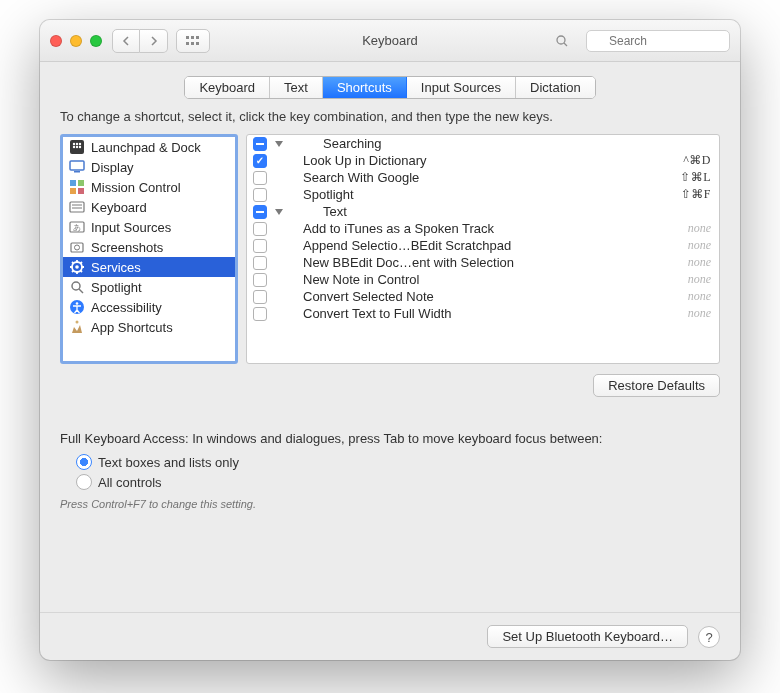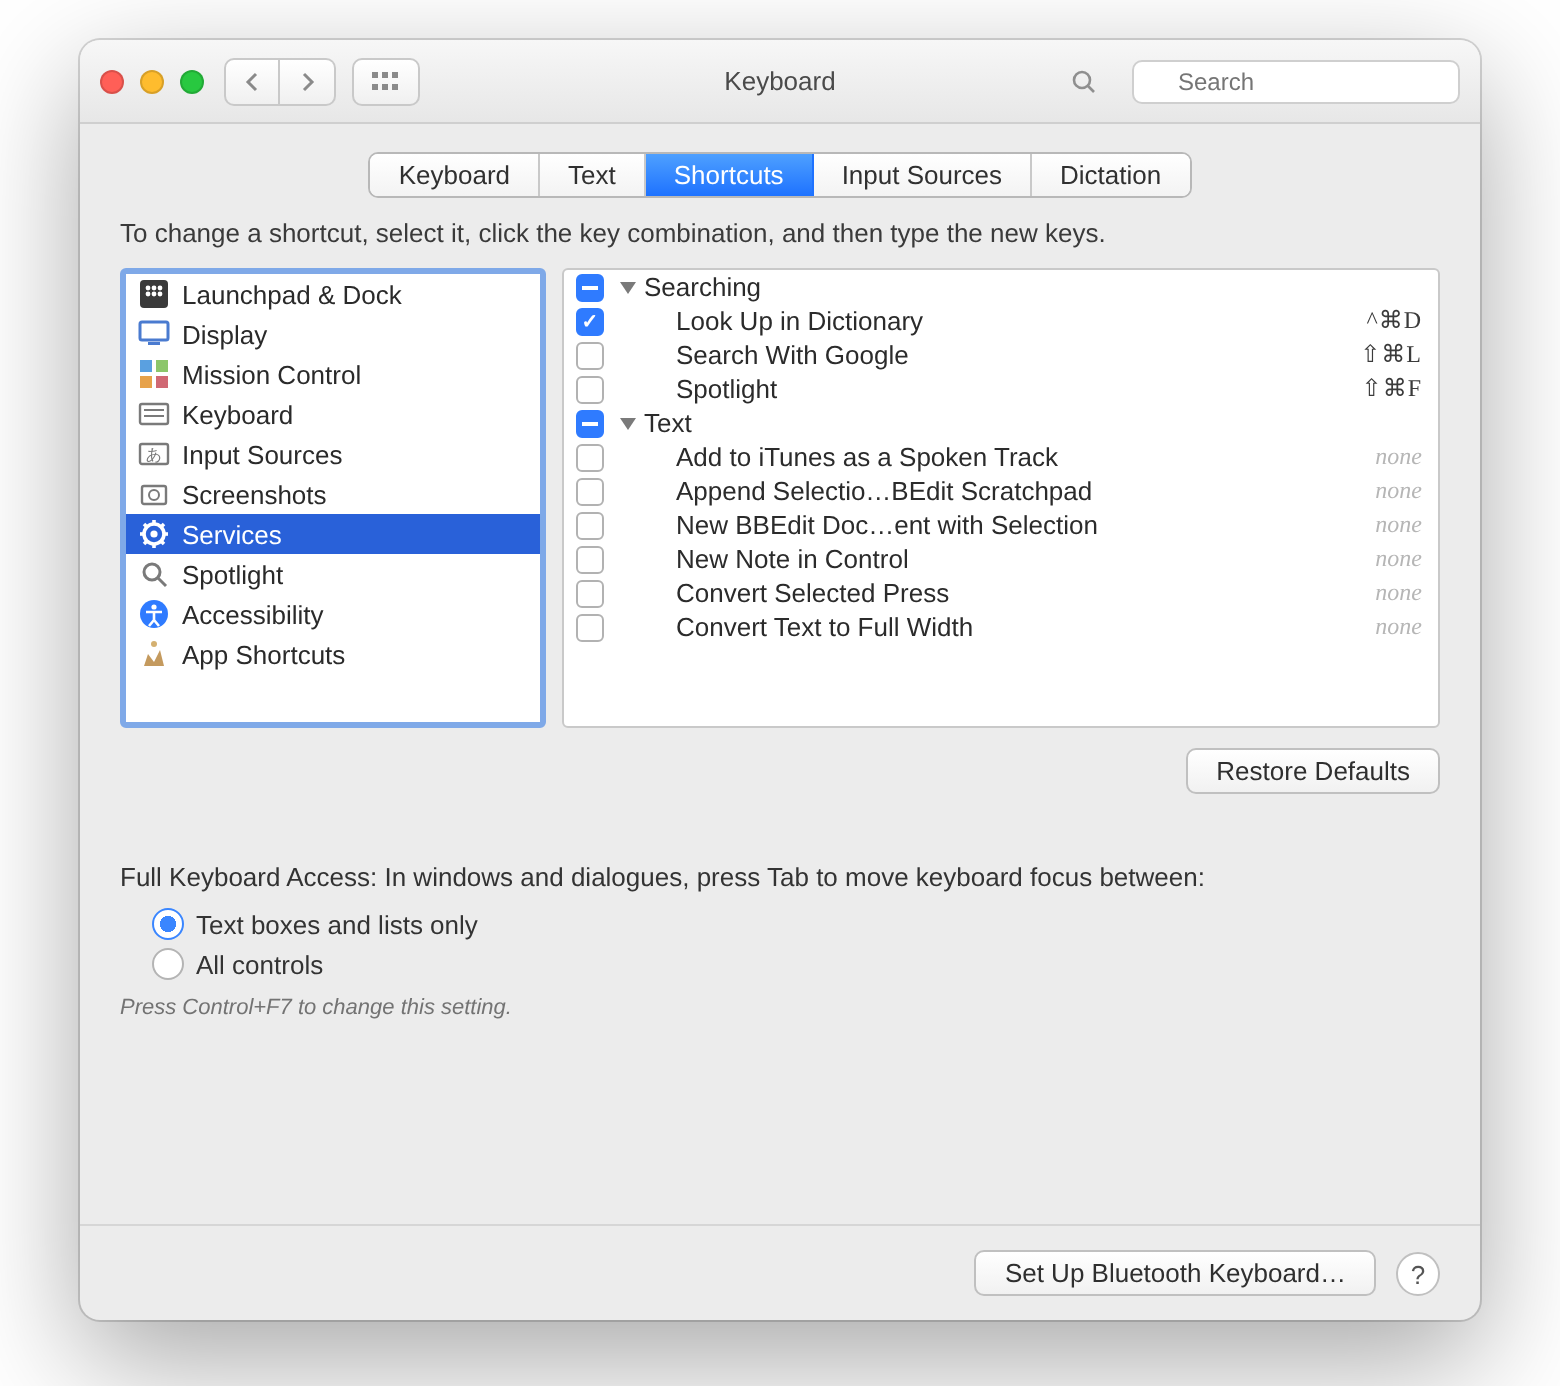--- a/index.html
+++ b/index.html
@@ -14,50 +14,50 @@
   .traffic { display:flex; gap:8px; margin-right:10px; }
   .dot { width:12px; height:12px; border-radius:50%; border:0.5px solid rgba(0,0,0,0.15);}
   .dot.red{background:#ff5f57;} .dot.yellow{background:#febc2e;} .dot.green{background:#28c840;}
   .nav-group { display:flex; }
   .tb-btn { height:24px; min-width:28px; background:linear-gradient(#ffffff,#f0f0f0); border:1px solid #c9c9c9; display:flex; align-items:center; justify-content:center; color:#6a6a6a; font-size:11px;}
   .tb-btn:first-child{border-radius:5px 0 0 5px;}
   .tb-btn:last-child{border-radius:0 5px 5px 0; border-left:none;}
   .tb-single{border-radius:5px; margin-left:8px;}
   .title { position:absolute; left:0; right:0; text-align:center; font-size:13px; color:#4a4a4a; pointer-events:none; font-weight:500;}
   .searchwrap { margin-left:auto; position:relative; }
-  .searchwrap input { width:164px; height:22px; border-radius:5px; border:1px solid #cfcfcf; padding:0 6px 0 22px; font-size:12px; background:#fff; color:#333;margin-left:36px;}
+  .searchwrap input { width:144px; height:22px; border-radius:5px; border:1px solid #cfcfcf; padding:0 6px 0 22px; font-size:12px; background:#fff; color:#333;margin-left:36px;}
   .searchwrap svg { position:absolute; left:5px; top:4px; }
 
   
   .tabsrow { display:flex; justify-content:center; padding:14px 0 10px; }
   .segmented { display:flex; border:1px solid #b8b8b8; border-radius:5px; overflow:hidden; background:#fff;}
   .seg { padding:3px 14px; font-size:13px; color:#303030; border-right:1px solid #c9c9c9; background:linear-gradient(#ffffff,#f3f3f3); cursor:default;}
   .seg:last-child{border-right:none;}
   .seg.active{ background:linear-gradient(#4ea0ff,#1e72ff); color:#fff; border-color:#1e72ff;}
 
   .content { padding: 0 20px 14px; flex:1; display:flex; flex-direction:column; }
   .instruction { font-size:13px; color:#3a3a3a; margin-bottom:10px; }
 
   .panes { display:flex; gap:8px; height:230px; }
-  .leftpane { width:213px; background:#fff; border:3px solid #7fa9e8; border-radius:3px; overflow:auto; }
+  .leftpane { width:178px; background:#fff; border:3px solid #7fa9e8; border-radius:3px; overflow:auto; }
   .cat { display:flex; align-items:center; gap:6px; padding:2px 6px; font-size:13px; color:#2a2a2a; white-space:nowrap;}
   .cat .ci { width:16px; height:16px; display:flex; align-items:center; justify-content:center; font-size:12px;}
   .cat.selected{ background:#2961d9; color:#fff; }
   .cat.selected .ci { color:#fff; }
 
   .rightpane { flex:1; background:#fff; border:1px solid #c9c9c9; border-radius:3px; position:relative; overflow:hidden;}
   .rlist { position:absolute; inset:0; overflow:auto; }
   .rlist::-webkit-scrollbar{width:14px;} .rlist::-webkit-scrollbar-thumb{background:#c3c3c3;border-radius:7px;border:3px solid #fff;}
   .group, .item { display:flex; align-items:center; font-size:13px; color:#2b2b2b; padding:1px 8px 1px 6px; }
   .chk { width:14px; height:14px; border-radius:3px; border:1px solid #b2b2b2; margin-right:8px; flex-shrink:0; display:flex; align-items:center; justify-content:center; background:#fff;}
   .chk.on { background:#2f7bff; border-color:#2f7bff; color:#fff; font-size:10px; font-weight:bold;}
   .chk.mixed { background:#2f7bff; border-color:#2f7bff;}
   .chk.mixed::after{content:""; width:8px; height:2px; background:#fff;}
   .tri { width:0;height:0;border-left:4px solid transparent;border-right:4px solid transparent;border-top:6px solid #7a7a7a; transform:rotate(0deg); margin-right:4px;}
-  .group .lbl { font-weight:400; }
+  .group .lbl { font-weight:400;margin-left:36px; }
   .item .lbl { margin-left:28px; white-space:nowrap; overflow:hidden; text-overflow:ellipsis;}
   .short { margin-left:auto; font-size:12px; color:#3b3b3b; font-family:-apple-system; letter-spacing:0.5px;}
   .short.none{ color:#b6b6b6; font-style:italic; letter-spacing:0;}
 
   .restore-row{ display:flex; justify-content:flex-end; margin-top:10px; }
   .btn { padding:3px 14px; font-size:13px; background:linear-gradient(#ffffff,#f1f1f1); border:1px solid #c0c0c0; border-radius:5px; color:#2f2f2f; }
 
   .fka { margin-top:34px; font-size:13px; color:#333; }
   .radios { margin-top:6px; }
   .radio-row { display:flex; align-items:center; gap:6px; padding:2px 0 2px 16px; font-size:13px; color:#333;}
@@ -282,21 +282,21 @@
               <span class="lbl">New BBEdit Doc…ent with Selection</span>
               <span class="short none">none</span>
             </div>
             <div class="item">
               <span class="chk"></span>
               <span class="lbl">New Note in Control</span>
               <span class="short none">none</span>
             </div>
             <div class="item">
               <span class="chk"></span>
-              <span class="lbl">Convert Selected Press</span>
+              <span class="lbl">Convert Selected Note</span>
               <span class="short none">none</span>
             </div>
             <div class="item">
               <span class="chk"></span>
               <span class="lbl">Convert Text to Full Width</span>
               <span class="short none">none</span>
             </div>
           </div>
       </div>
     </div>

